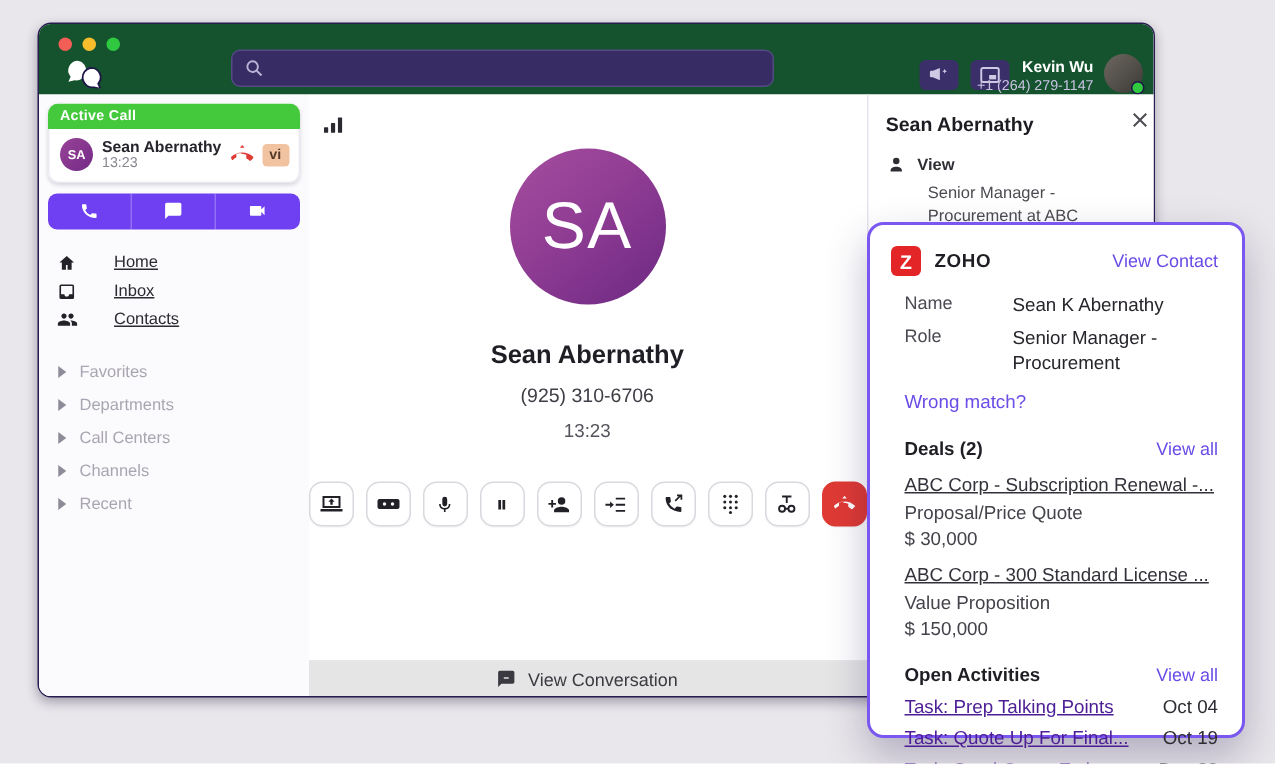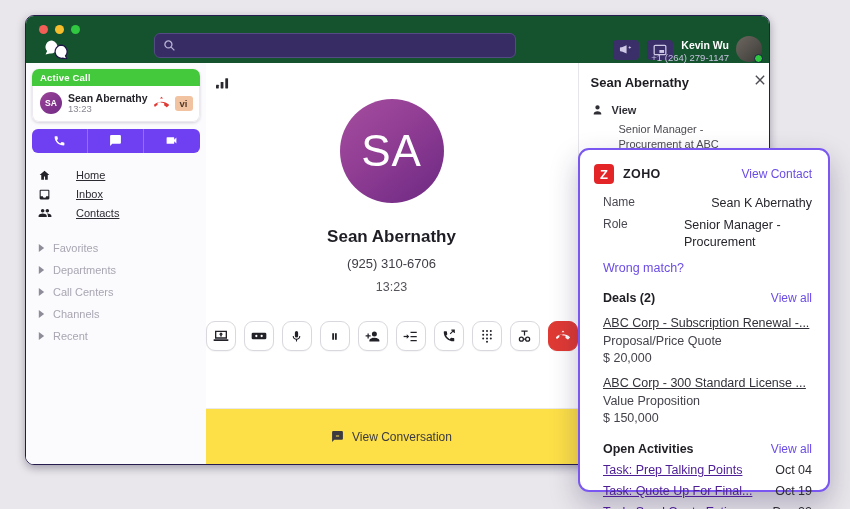--- a/index.html
+++ b/index.html
@@ -115,21 +115,21 @@
   .call-phone { margin-top:9px; font-size:13px; color:#3f3e46; }
   .call-timer { margin-top:9px; font-size:12.5px; color:#55545c; }
   .controls { margin-top:27px; display:flex; gap:8px; }
   .ctl-btn {
     width:30px; height:30px; border-radius:9px; border:1px solid #d9d8de; background:#fff;
     color:#222128; display:flex; align-items:center; justify-content:center; cursor:pointer;
     box-shadow:0 1px 1px rgba(0,0,0,.04);
   }
   .ctl-btn.danger { background:#e03a34; border-color:#e03a34; color:#fff; }
   .main-footer {
-    position:absolute; left:0; right:0; bottom:0; height:56px; background:#fde047;
+    position:absolute; left:0; right:0; bottom:0; height:24px; background:#e5e5e5;
     border-top:1px solid #e9e8ec; display:flex; align-items:center; justify-content:center;
     gap:8px; cursor:pointer;
   }
   .main-footer .lbl { font-size:12px; color:#3b3a41; }
 
   
   .contact-panel { flex:0 0 195px; background:#fff; border-left:1px solid #e7e5eb; padding:12px 12px; position:relative; }
   .cp-title { font-size:13px; font-weight:bold; color:#1d1c22; }
   .cp-close { position:absolute; right:11px; top:12px; color:#4c4b52; cursor:pointer; background:none; border:none; }
   .cp-about-row { display:flex; align-items:center; gap:8px; margin-top:13px; color:#2f2e35; }
@@ -148,21 +148,21 @@
   }
   .z-brand-row { display:flex; align-items:center; gap:9px; }
   .z-logo {
     width:20px; height:20px; border-radius:4px; background:#e42527; color:#fff;
     font-size:13px; font-weight:bold; display:flex; align-items:center; justify-content:center;
   }
   .z-brand { font-size:12.5px; font-weight:bold; color:#1f1e24; letter-spacing:.4px; }
   .z-link { color:#6b4ce6; font-size:12px; text-decoration:none; cursor:pointer; }
   .z-brand-row .z-link { margin-left:auto; }
   .z-fields { margin:11px 0 0 9px; }
-  .z-frow { display:flex; margin-top:6px;justify-content:space-between; }
+  .z-frow { display:flex; margin-top:6px; }
   .z-flabel { flex:0 0 72px; font-size:12px; color:#4a4952; }
   .z-fvalue { font-size:12.5px; color:#26252c; line-height:1.3; }
   .z-wrong { display:inline-block; margin:11px 0 0 9px; font-size:12.5px; }
   .z-sec-head { display:flex; align-items:center; margin:15px 0 0 9px; }
   .z-sec-title { font-size:12.5px; font-weight:bold; color:#1f1e24; }
   .z-sec-head .z-link { margin-left:auto; }
   .z-deal { margin:8px 0 0 9px; }
   .z-deal-title { font-size:12.5px; color:#33323a; text-decoration:underline; cursor:pointer; display:inline-block; }
   .z-deal-stage, .z-deal-amount { font-size:12.5px; color:#44434b; margin-top:3px; }
   .z-task { display:flex; align-items:center; margin:7px 0 0 9px; }
@@ -496,21 +496,21 @@
   <a class="z-link z-wrong">Wrong match?</a>
 
   <div class="z-sec-head">
     <span class="z-sec-title">Deals (2)</span>
     <a class="z-link">View all</a>
   </div>
 
   <div class="z-deal">
     <a class="z-deal-title">ABC Corp - Subscription Renewal -...</a>
     <div class="z-deal-stage">Proposal/Price Quote</div>
-    <div class="z-deal-amount">$ 20,000</div>
+    <div class="z-deal-amount">$ 30,000</div>
   </div>
   <div class="z-deal">
     <a class="z-deal-title">ABC Corp - 300 Standard License ...</a>
     <div class="z-deal-stage">Value Proposition</div>
     <div class="z-deal-amount">$ 150,000</div>
   </div>
 
   <div class="z-sec-head" style="margin-top:17px;">
     <span class="z-sec-title">Open Activities</span>
     <a class="z-link">View all</a>

